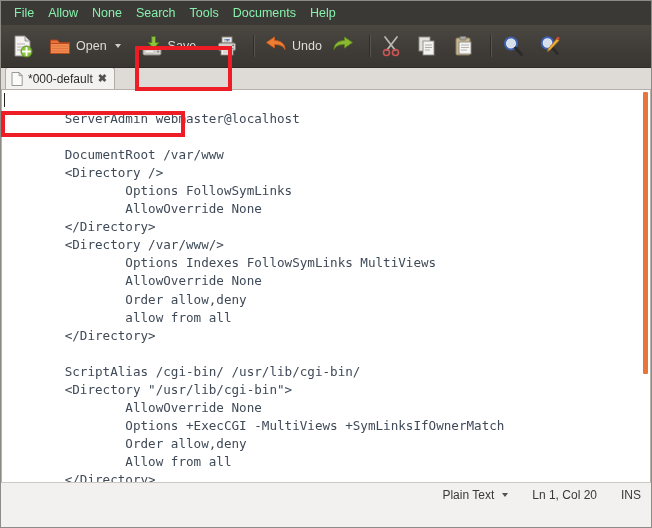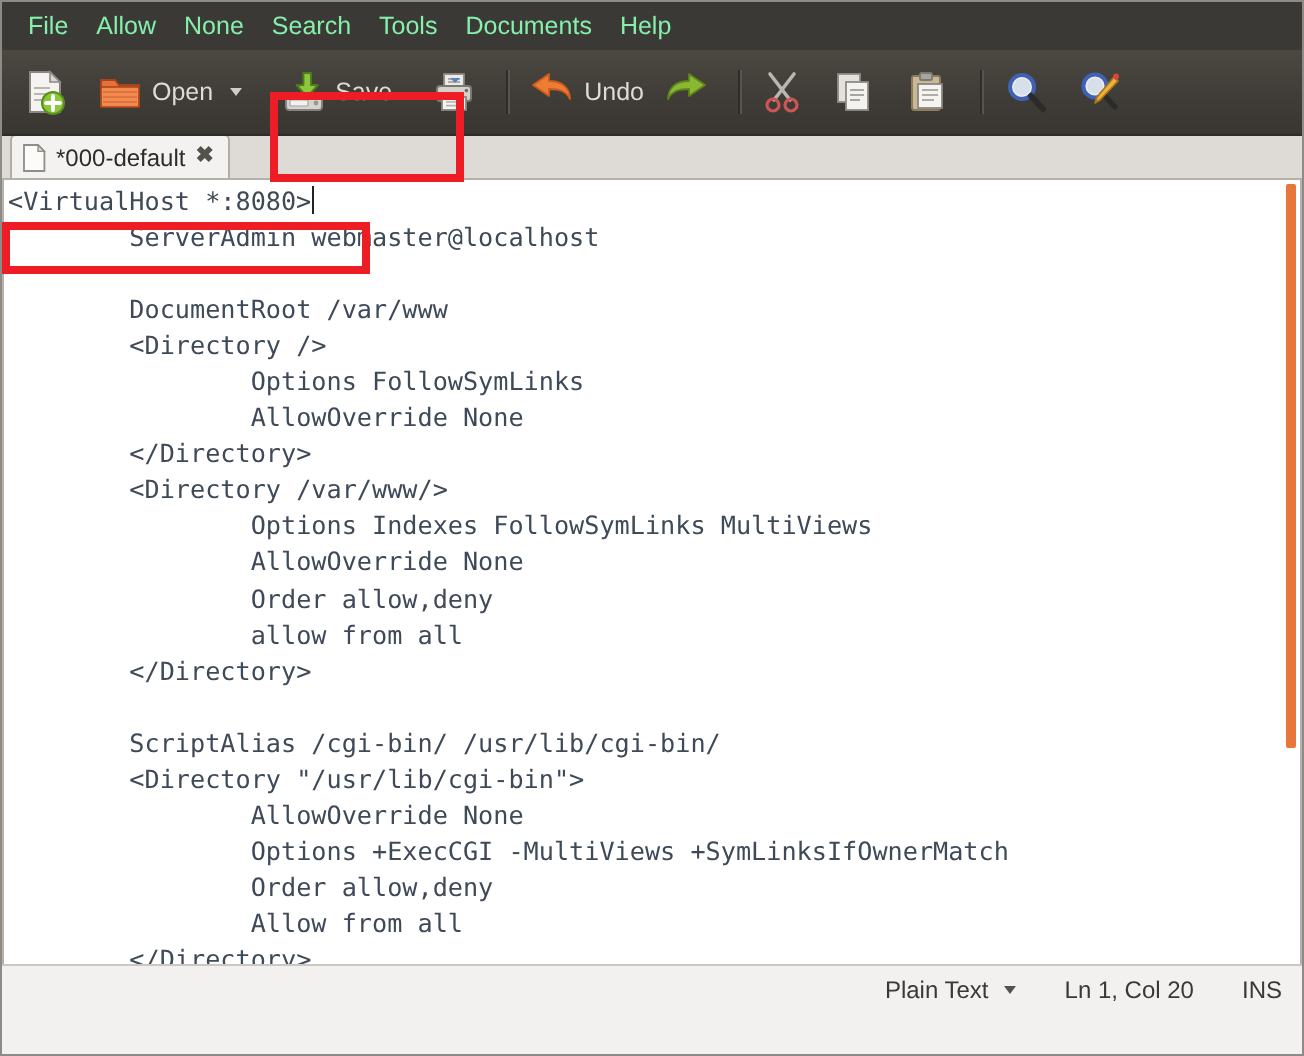--- a/index.html
+++ b/index.html
@@ -417,21 +417,21 @@
           <path d="M1 0.5 h7 l3.2 3.2 v9.8 h-10.2 z" fill="#fbfbfa" stroke="#908d88" stroke-width="0.9"></path>
           <path d="M8 0.5 v3.2 h3.2 z" fill="#dcd9d4" stroke="#908d88" stroke-width="0.7"></path>
         </svg>
       </span>
       <span class="tab-title">*000-default</span>
       <span class="tab-close">✖</span>
     </div>
   </div>
 
   <div class="editor-wrap">
-    <div class="editor"><span>&lt;VirtualHost *:8080&gt;</span><span class="caret"></span><span>
+    <div class="editor"><span class="caret"></span><span>
 	ServerAdmin webmaster@localhost
 
 	DocumentRoot /var/www
 	&lt;Directory /&gt;
 		Options FollowSymLinks
 		AllowOverride None
 	&lt;/Directory&gt;
 	&lt;Directory /var/www/&gt;
 		Options Indexes FollowSymLinks MultiViews
 		AllowOverride None

